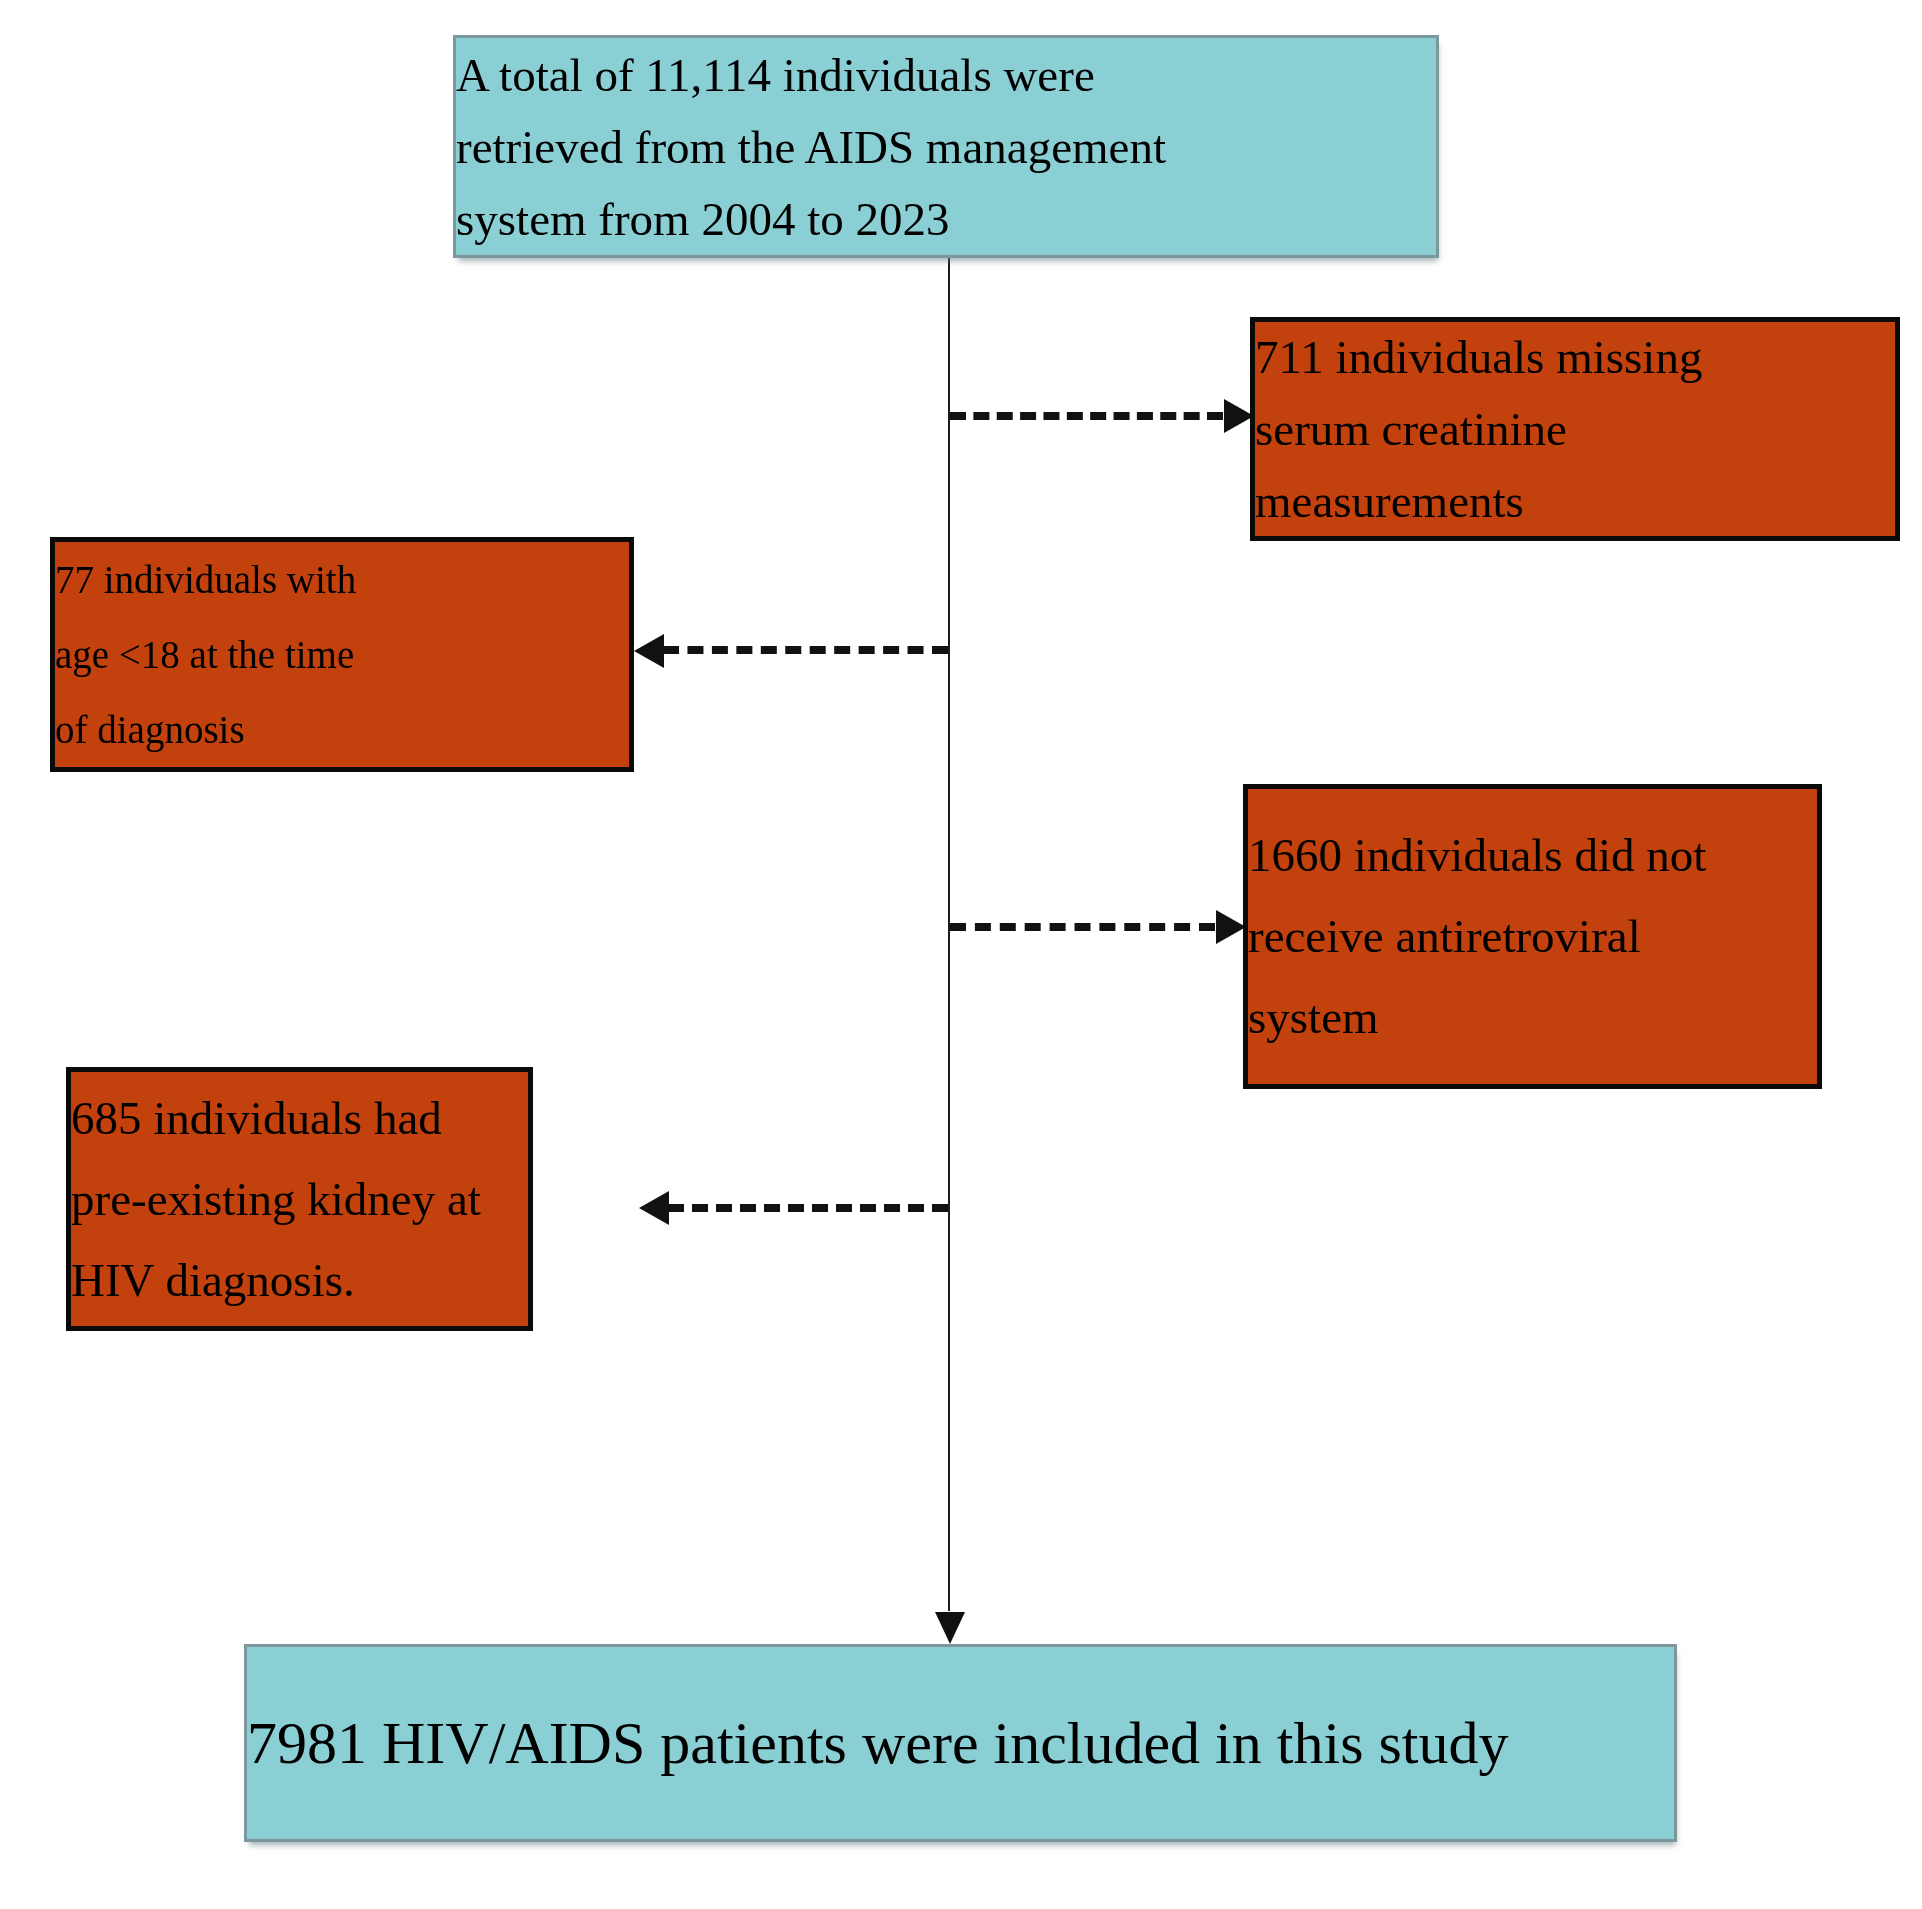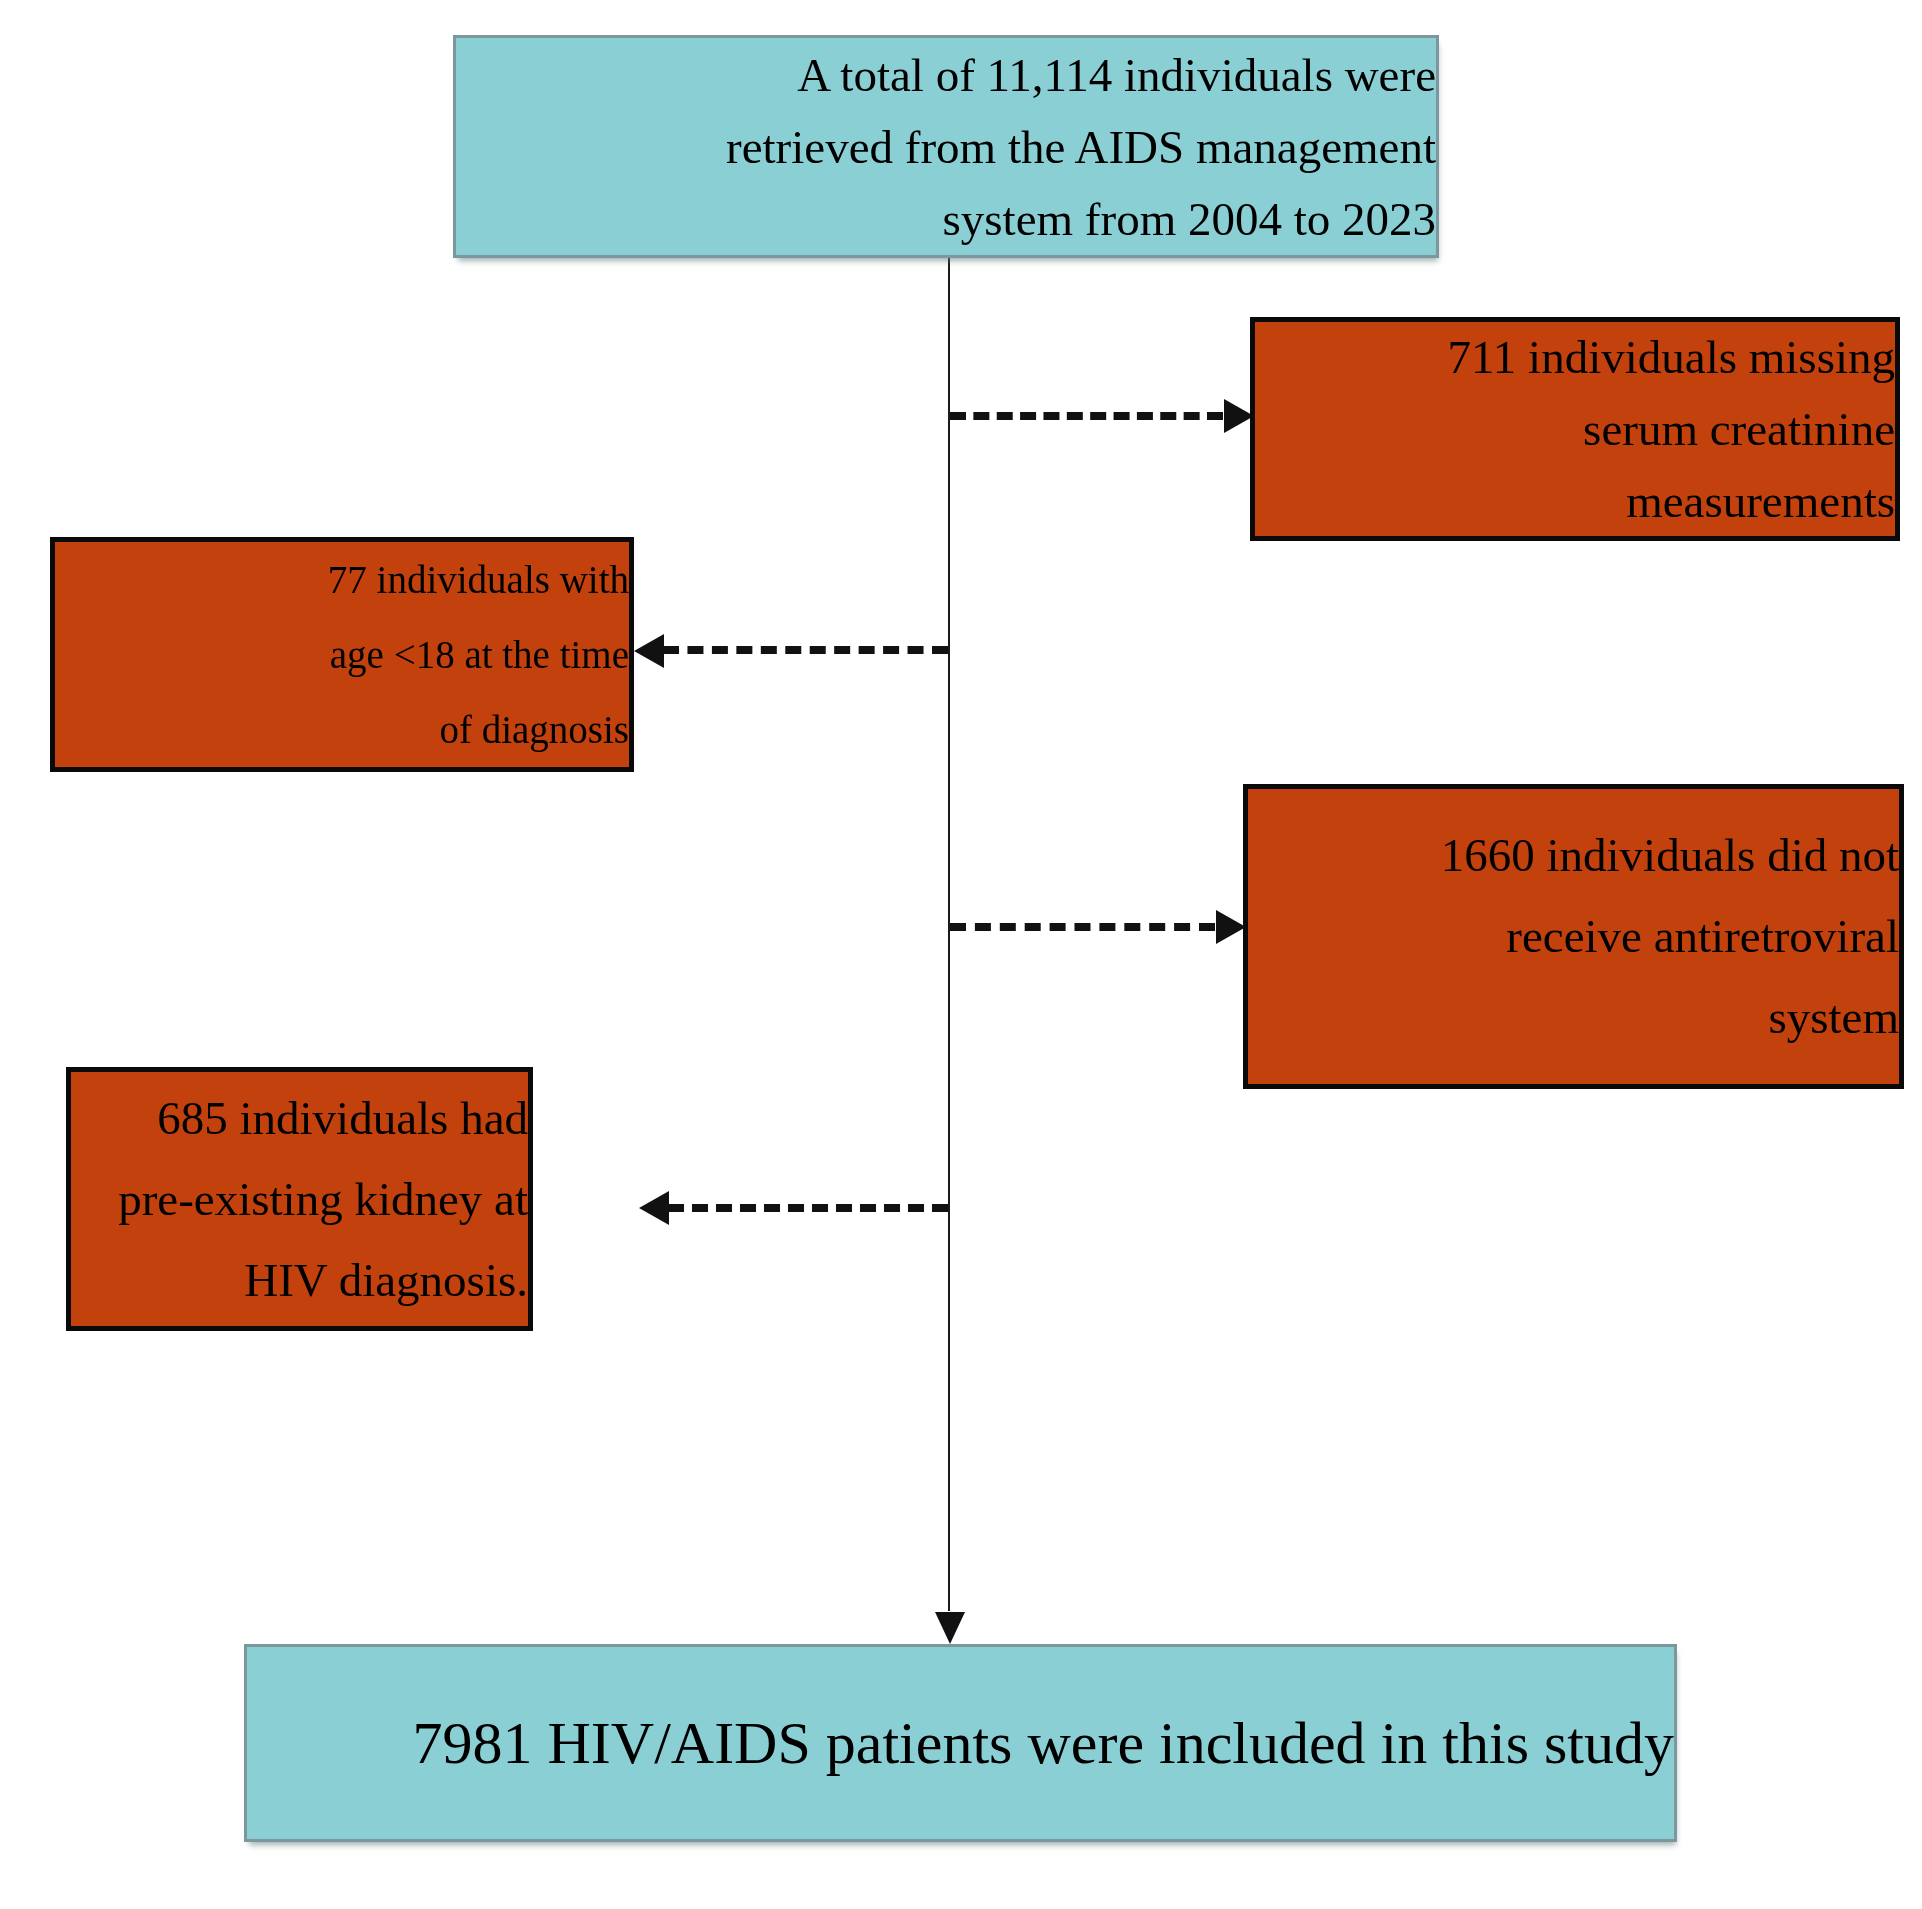--- a/index.html
+++ b/index.html
@@ -7,21 +7,21 @@
     position:relative;
     width:1923px;height:1910px;
     background:#ffffff;
     font-family:"Liberation Serif","DejaVu Serif",serif;
     color:#000;
     overflow:hidden;
   }
   .box{
     position:absolute;
     display:flex;flex-direction:column;
-    justify-content:center;align-items:flex-end;
+    justify-content:center;align-items:flex-start;
     text-align:center;
     box-sizing:border-box;
   }
   .teal{
     background:#8ACFD4;
     border:3px solid #7D989C;
     box-shadow:2px 6px 6px -3px rgba(100,125,130,0.6);
   }
   .white{
     background:#c2410c;
@@ -31,21 +31,21 @@
   #box-source .ln{font-size:47px;line-height:72px;}
   #box-711 .ln{font-size:47px;line-height:72px;}
   #box-77 .ln{font-size:39px;line-height:75px;}
   #box-1660 .ln{font-size:47px;line-height:81px;}
   #box-685 .ln{font-size:47px;line-height:81px;}
   #box-final .ln{font-size:60px;line-height:59px;}
 
   #box-source{left:453px;top:35px;width:986px;height:223px;}
   #box-711{left:1250px;top:317px;width:650px;height:224px;}
   #box-77{left:50px;top:537px;width:584px;height:235px;}
-  #box-1660{left:1243px;top:784px;width:661px;height:305px;}
+  #box-1660{left:1243px;top:784px;width:579px;height:305px;}
   #box-685{left:66px;top:1067px;width:467px;height:264px;}
   #box-final{left:244px;top:1644px;width:1433px;height:198px;}
 
   
   .vline{
     position:absolute;left:948px;top:257px;
     width:2px;height:1354px;background:#1a1a1a;
   }
   .arrowhead-down{
     position:absolute;left:935px;top:1612px;

